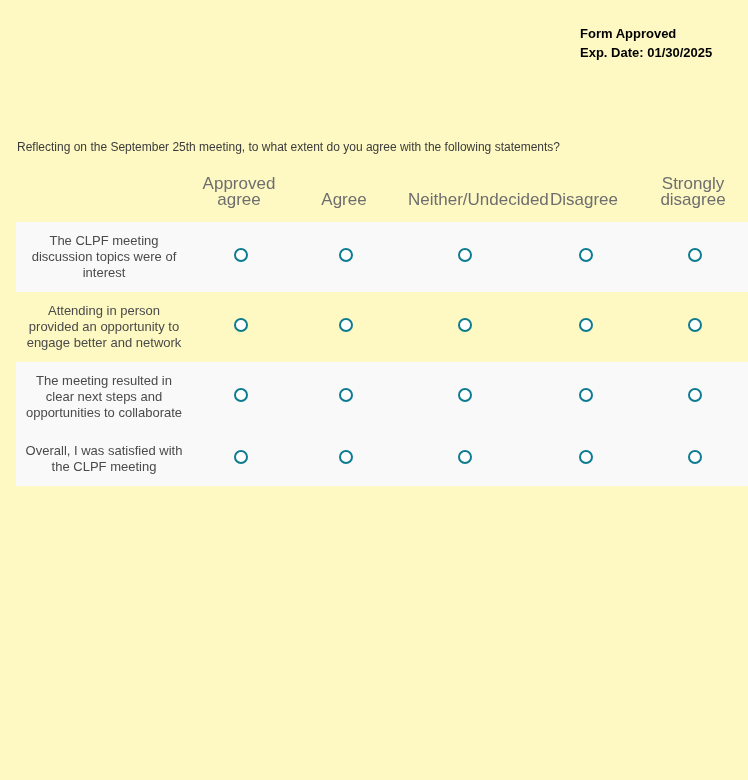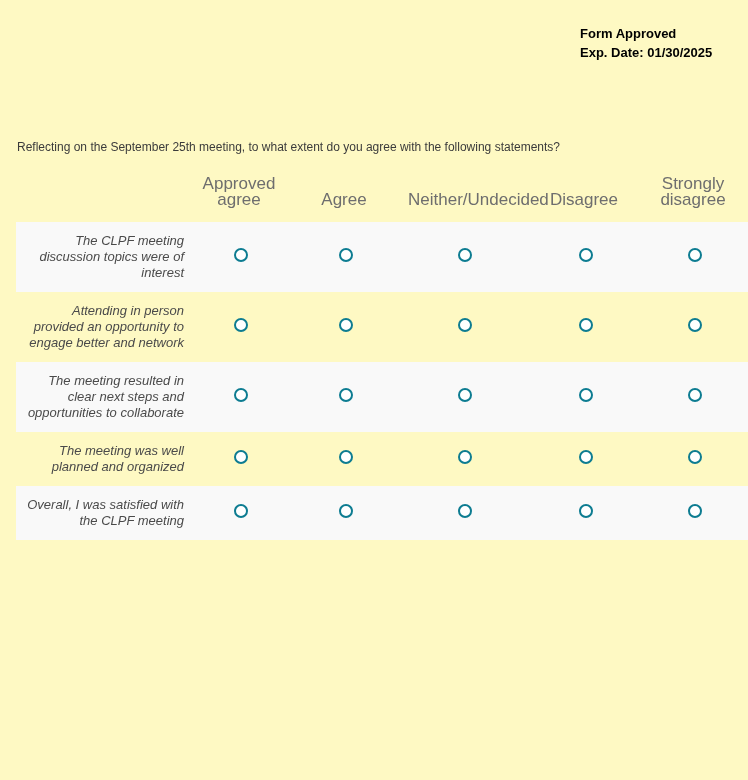--- a/index.html
+++ b/index.html
@@ -50,24 +50,23 @@
     color:#6e6e6e;
     text-align:center;
     vertical-align:bottom;
     padding:0 12px 14px 8px;
     line-height:16px;
   }
   td.row-label{
     font-size:13px;
     color:#4a4a4a;
     line-height:16px;
-    text-align:right;
+    text-align:center;
     vertical-align:middle;
     padding:11px 6px 11px 8px;
-    font-style:italic;
   }
   td.radio-cell{
     text-align:center;
     vertical-align:middle;
   }
   tr.striped{background:#f9f9f9;}
   .radio{
     display:inline-block;
     box-sizing:border-box;
     width:14px;
@@ -127,28 +126,20 @@
         <td class="radio-cell"><span class="radio"></span></td>
       </tr>
       <tr class="striped">
         <td class="row-label">The meeting resulted in clear next steps and opportunities to collaborate</td>
         <td class="radio-cell"><span class="radio"></span></td>
         <td class="radio-cell"><span class="radio"></span></td>
         <td class="radio-cell"><span class="radio"></span></td>
         <td class="radio-cell"><span class="radio"></span></td>
         <td class="radio-cell"><span class="radio"></span></td>
       </tr>
-      <tr>
-        <td class="row-label">The meeting was well planned and organized</td>
-        <td class="radio-cell"><span class="radio"></span></td>
-        <td class="radio-cell"><span class="radio"></span></td>
-        <td class="radio-cell"><span class="radio"></span></td>
-        <td class="radio-cell"><span class="radio"></span></td>
-        <td class="radio-cell"><span class="radio"></span></td>
-      </tr>
       <tr class="striped">
         <td class="row-label">Overall, I was satisfied with the CLPF meeting</td>
         <td class="radio-cell"><span class="radio"></span></td>
         <td class="radio-cell"><span class="radio"></span></td>
         <td class="radio-cell"><span class="radio"></span></td>
         <td class="radio-cell"><span class="radio"></span></td>
         <td class="radio-cell"><span class="radio"></span></td>
       </tr>
     </tbody>
   </table>

